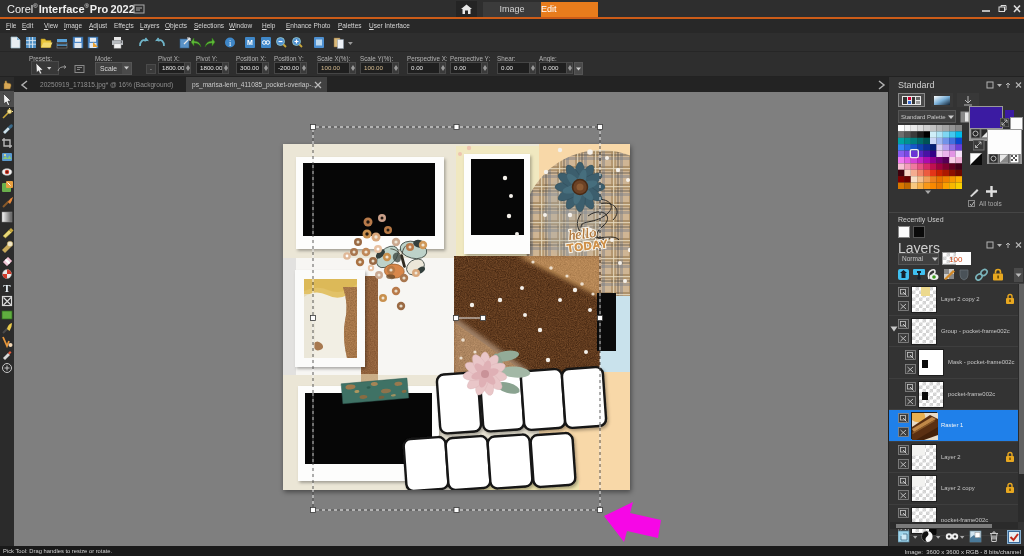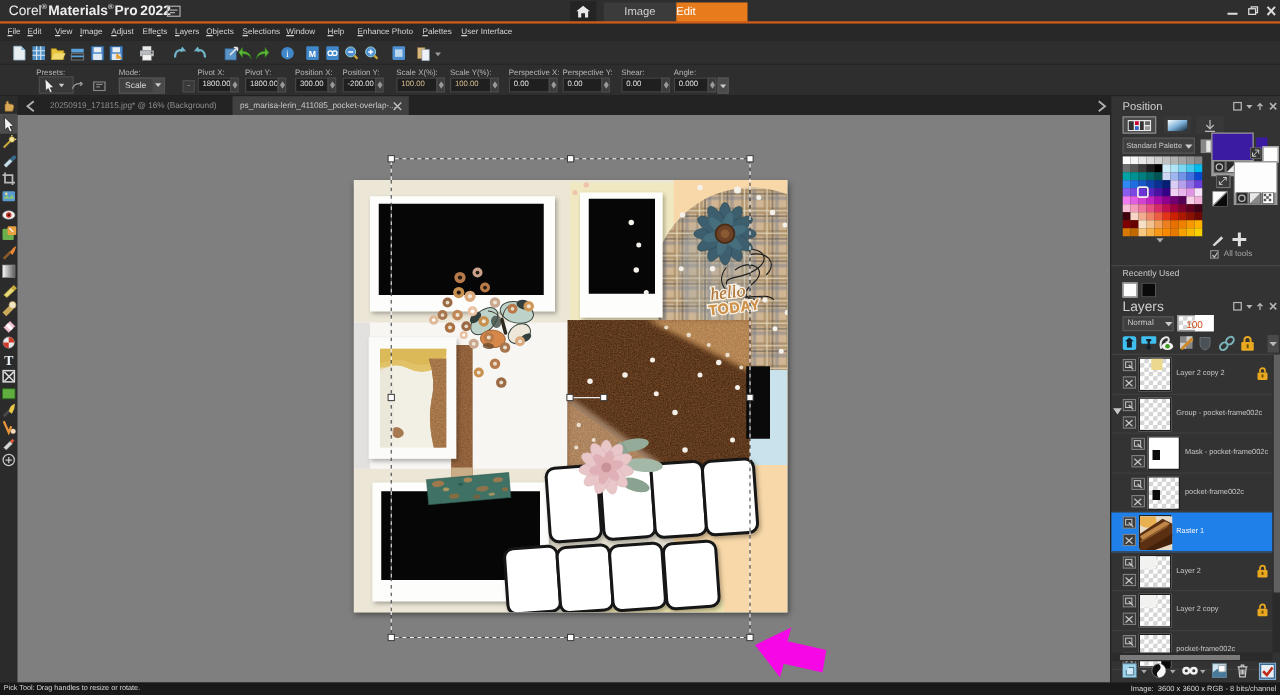--- a/index.html
+++ b/index.html
@@ -30,21 +30,21 @@
 #artwork{position:absolute;left:269px;top:52px;width:347px;height:346px;background:#ebe6d6;overflow:hidden;box-shadow:1px 2px 5px rgba(0,0,0,0.45);}
 
 #rightpanels{position:absolute;left:888px;top:77px;width:136px;height:469px;background:#333333;border-left:1px solid #222;}
 .checker{background-color:#fff;background-image:linear-gradient(45deg,#d2d2d2 25%,transparent 25%,transparent 75%,#d2d2d2 75%),linear-gradient(45deg,#d2d2d2 25%,transparent 25%,transparent 75%,#d2d2d2 75%);background-size:7px 7px;background-position:0 0,3.5px 3.5px;}
 
 #statusbar{position:absolute;left:0;top:546px;width:1024px;height:10px;background:#191919;color:#d4d4d4;font-size:5.8px;}
 </style></head>
 <body>
 <div id="app">
   <div id="titlebar">
-    <div id="apptitle">Corel<sup style="font-size:6px">®</sup> <b>Materials</b><sup style="font-size:6px">®</sup><b> Pro 2022</b></div>
+    <div id="apptitle">Corel<sup style="font-size:6px">®</sup> <b>Interface</b><sup style="font-size:6px">®</sup><b> Pro 2022</b></div>
     <svg class="abs" style="left:133px;top:4px" width="13" height="11">
         <rect x="1" y="1" width="10" height="8" fill="none" stroke="#aaa"></rect>
         <path d="M3 4h6M3 6h4" stroke="#aaa"></path>
       </svg>
     <div class="abs" style="left:456px;top:1px;width:21px;height:17px;background:#242424"></div>
     <svg class="abs" style="left:460px;top:4px" width="13" height="11">
         <path d="M6.5 0.5 L12 5 H10.5 V10 H8 V6.5 H5 V10 H2.5 V5 H1 Z" fill="#e8e8e8"></path>
       </svg>
     <div class="abs" style="left:483px;top:2px;width:58px;height:16px;background:#3b3b3b;color:#d2d2d2;font-size:9px;text-align:center;line-height:15px">Image</div>
     <div class="abs" style="left:541px;top:2px;width:57px;height:16px;background:#e87c1c;color:#fff;font-size:9px;text-align:left;line-height:15px">Edit</div>
@@ -669,21 +669,21 @@
         <rect x="583.5" y="415.5" width="5" height="5"></rect>
       </g>
       <path d="M442 226 h27" stroke="#e8e8e8" stroke-width="1"></path>
       <rect x="439.5" y="223.5" width="5" height="5" fill="#fdfdfd" stroke="#3a3a3a" stroke-width=".8"></rect>
       <rect x="466.5" y="223.5" width="5" height="5" fill="#fdfdfd" stroke="#3a3a3a" stroke-width=".8"></rect>
       <polygon points="590,424 619,410 616,421 647,428 644,446 613,439 610,450" fill="#f607e6"></polygon>
     </svg>
   </div>
   <div id="rightpanels">
     <div id="materials" class="abs" style="left:0;top:0;width:136px;height:159px">
-      <div class="t abs" style="left:9px;top:3px;font-size:9px;color:#cfcfcf">Position</div>
+      <div class="t abs" style="left:9px;top:3px;font-size:9px;color:#cfcfcf">Standard</div>
       <svg class="abs" style="left:97px;top:4px" width="36" height="8">
         <rect x="1" y="1" width="6" height="6" fill="none" stroke="#b5b5b5"></rect>
         <path d="M11 3 l2.5 3 l2.5 -3" fill="#b5b5b5"></path>
         <path d="M22 7 v-5 m-2 2 l2 -2 l2 2" stroke="#b5b5b5" fill="none"></path>
         <path d="M30 1.5 l5 5 M35 1.5 l-5 5" stroke="#b5b5b5" stroke-width="1.2"></path>
       </svg>
       <div class="abs" style="left:9px;top:16px;width:27px;height:14px;background:#4a4a4a;border:1px solid #8a8a8a"></div>
       <svg class="abs" style="left:13px;top:19px" width="19" height="9">
           <rect width="19" height="9" fill="#e8e8e8"></rect>
           <rect x="1" y="1" width="4" height="7" fill="#333"></rect>
@@ -870,21 +870,21 @@
       <svg class="abs" style="left:80px;top:124px" width="6" height="6">
           <path d="M1 3 l1.5 1.8 L5 1" stroke="#bbb" fill="none"></path>
         </svg>
       <div class="abs" style="left:90px;top:122.5px;font-size:6.5px;color:#a8a8a8">All tools</div>
       <div class="abs" style="left:0;top:135px;width:136px;height:1px;background:#454545"></div>
       <div class="abs" style="left:9px;top:139px;font-size:7px;color:#cccccc">Recently Used</div>
       <div class="abs" style="left:9px;top:149px;width:12px;height:12px;background:#fdfdfd;border:1px solid #888"></div>
       <div class="abs" style="left:24px;top:149px;width:12px;height:12px;background:#0a0a0a;border:1px solid #555"></div>
     </div>
     <div id="layerspanel" class="abs" style="left:0;top:159px;width:136px;height:310px;overflow:hidden">
-      <div class="abs" style="left:9px;top:4px;font-size:11px;color:#cfcfcf">Layers</div>
+      <div class="abs" style="left:9px;top:4px;font-size:14px;color:#cfcfcf">Layers</div>
       <svg class="abs" style="left:97px;top:5px" width="36" height="8">
         <rect x="1" y="1" width="6" height="6" fill="none" stroke="#b5b5b5"></rect>
         <path d="M11 3 l2.5 3 l2.5 -3" fill="#b5b5b5"></path>
         <path d="M22 7 v-5 m-2 2 l2 -2 l2 2" stroke="#b5b5b5" fill="none"></path>
         <path d="M30 1.5 l5 5 M35 1.5 l-5 5" stroke="#b5b5b5" stroke-width="1.2"></path>
       </svg>
       <div class="abs" style="left:9px;top:17px;width:41px;height:12px;background:#404040;border:1px solid #555;color:#c8c8c8;font-size:6.5px;line-height:10px;padding-left:3px">Normal</div>
       <svg class="abs" style="left:42px;top:21px" width="8" height="5">
           <path d="M1 0.5 l3 3.5 l3 -3.5z" fill="#ccc"></path>
         </svg>

